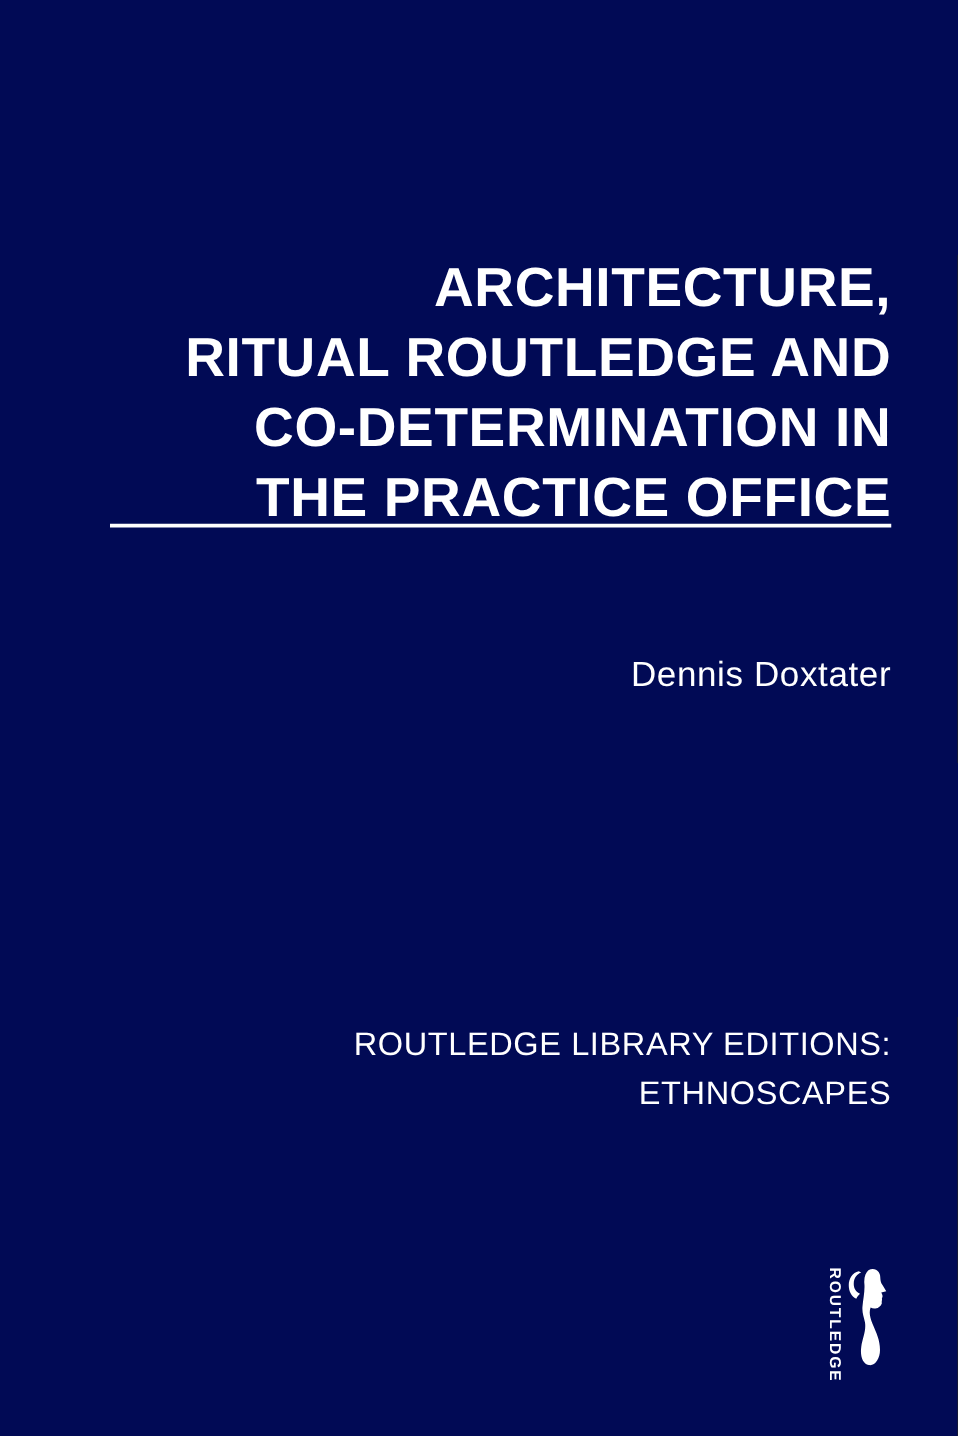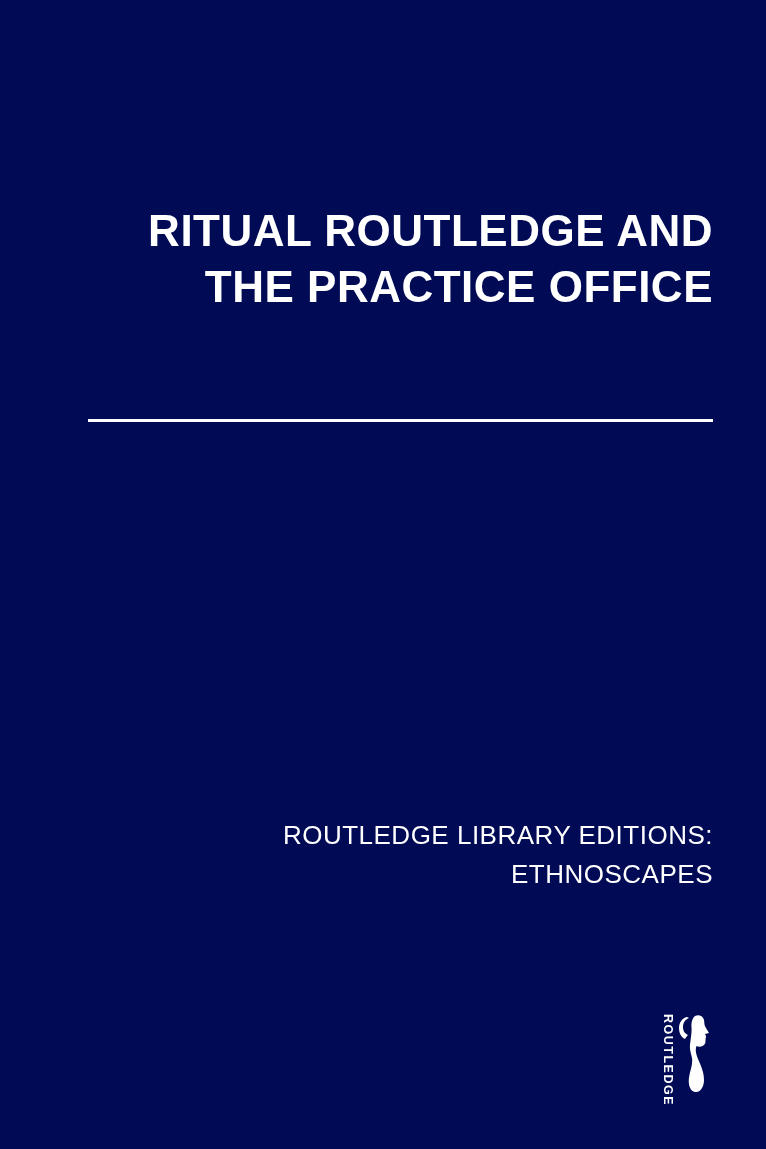--- a/index.html
+++ b/index.html
@@ -80,26 +80,29 @@
   .logo-mark svg {
     display: block;
   }
 </style>
 </head>
 <body>
 
 <div class="cover">
 
   <div class="title-block">
+    <div class="title-line">ARCHITECTURE,</div>
     <div class="title-line">RITUAL ROUTLEDGE AND</div>
+    <div class="title-line">CO-DETERMINATION IN</div>
     <div class="title-line">THE PRACTICE OFFICE</div>
   </div>
 
   <div class="title-rule"></div>
 
+  <div class="author">Dennis Doxtater</div>
 
   <div class="series-block">
     <div class="series-line">ROUTLEDGE LIBRARY EDITIONS:</div>
     <div class="series-line">ETHNOSCAPES</div>
   </div>
 
   <div class="publisher-logo">
     <div class="logo-vertical-text">ROUTLEDGE</div>
     <div class="logo-mark">
       <svg width="34" height="84" viewBox="0 0 34 84" xmlns="http://www.w3.org/2000/svg" aria-hidden="true">

